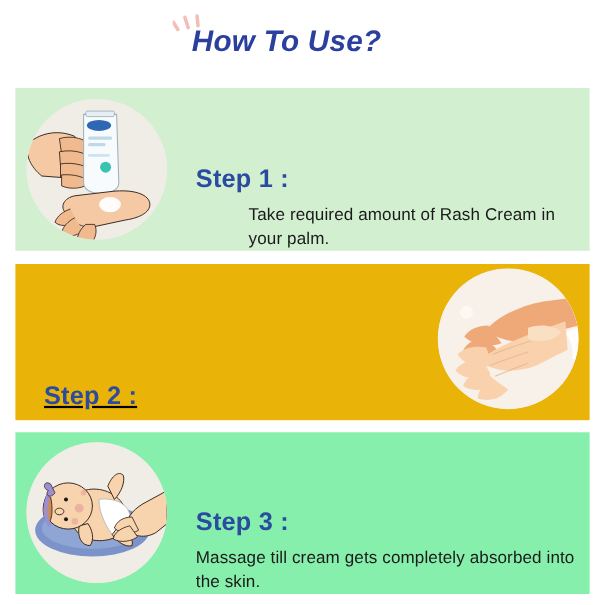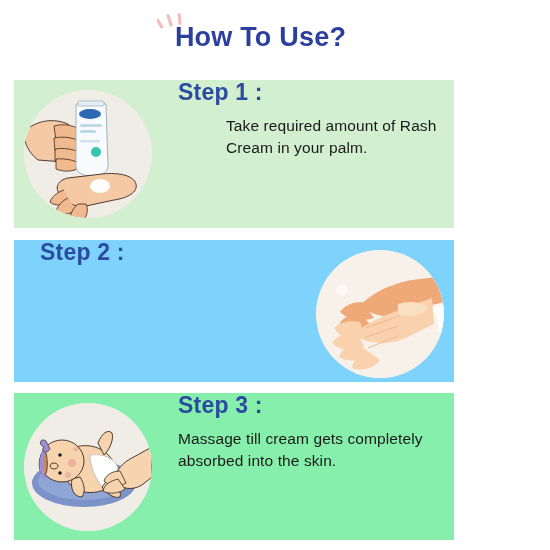--- a/index.html
+++ b/index.html
@@ -9,42 +9,43 @@
     font-family:"Liberation Sans", sans-serif;
     overflow:hidden;
     position:relative;
   }
   .page{position:relative;width:550px;height:550px;}
 
   
   .title-wrap{
     position:absolute;left:0;top:24px;width:521px;
     text-align:center;
+    font-style:italic;
   }
   .title{
     display:inline-block;
     font-size:27px;
     font-weight:bold;
     letter-spacing:.2px;
     line-height:1;
   }
   .sparkle{
     position:absolute;
     left:157px;top:10px;
     width:34px;height:22px;
   }
 
   
   .panel{
     position:absolute;
-    left:14px;width:440px;
+    left:14px;width:522px;
     box-sizing:border-box;
     overflow:hidden;
     display:flex;
-    align-items:flex-start;
+    align-items:flex-end;
   }
   #panel-1{top:80px;height:148px;}
   #panel-2{top:240px;height:142px;}
   #panel-3{top:393px;height:147px;}
 
   .panel.reverse{flex-direction:row-reverse;}
 
   .media{
     flex:0 0 auto;
     width:148px;height:148px;
@@ -135,21 +136,21 @@
           </g>
         </svg>
       </div>
     </div>
     <div class="copy">
       <h2 class="step-head" style="color: rgb(42, 75, 160);">Step 1 :</h2>
       <p class="step-body" style="color: rgb(26, 26, 26); margin-left: 48px;">Take required amount of Rash Cream in your palm.</p>
     </div>
   </section>
 
-  <section class="panel reverse" id="panel-2" style="background: #7dd3fc;">
+  <section class="panel reverse" id="panel-2" style="background: #eab308; text-decoration: underline;">
     <div class="media">
       <div class="circle">
         <svg viewBox="0 0 128 128" xmlns="http://www.w3.org/2000/svg">
           <defs>
             <clipPath id="c2">
                 <circle cx="64" cy="64" r="64"></circle>
               </clipPath>
           </defs>
           <g clip-path="url(#c2)">
             <rect width="128" height="128" fill="#f7f1ea"></rect>

